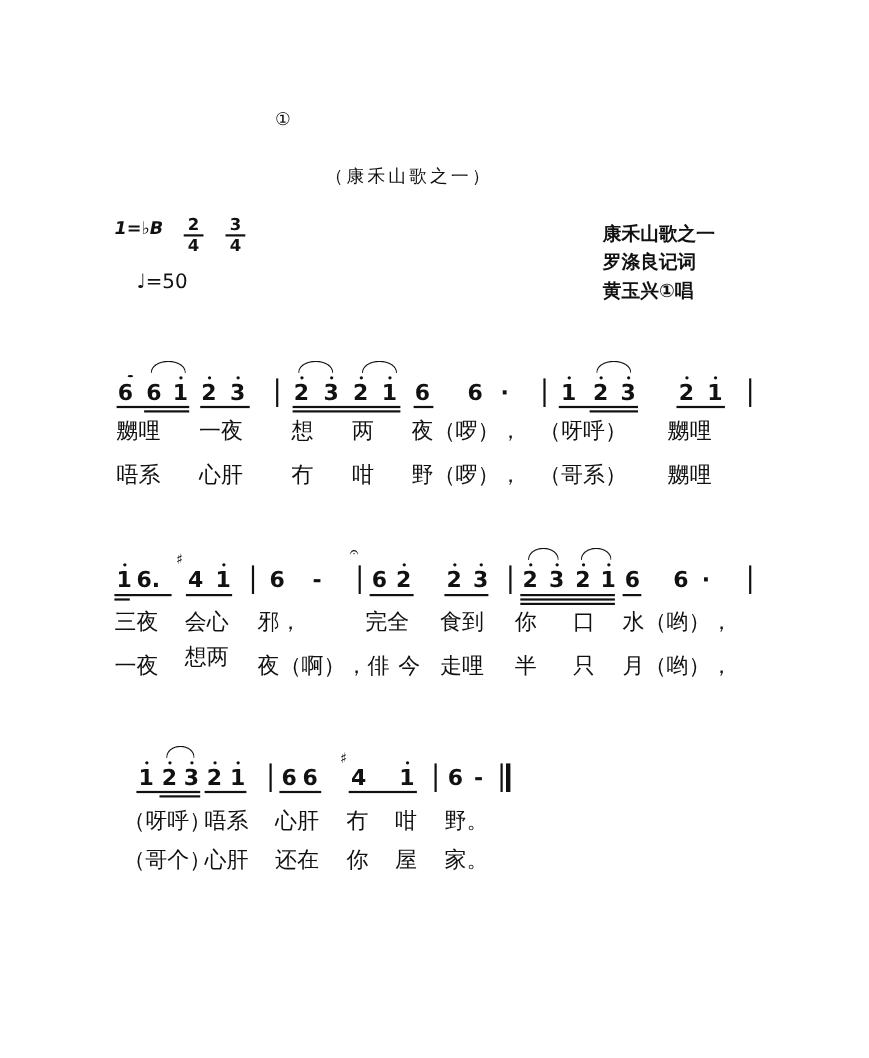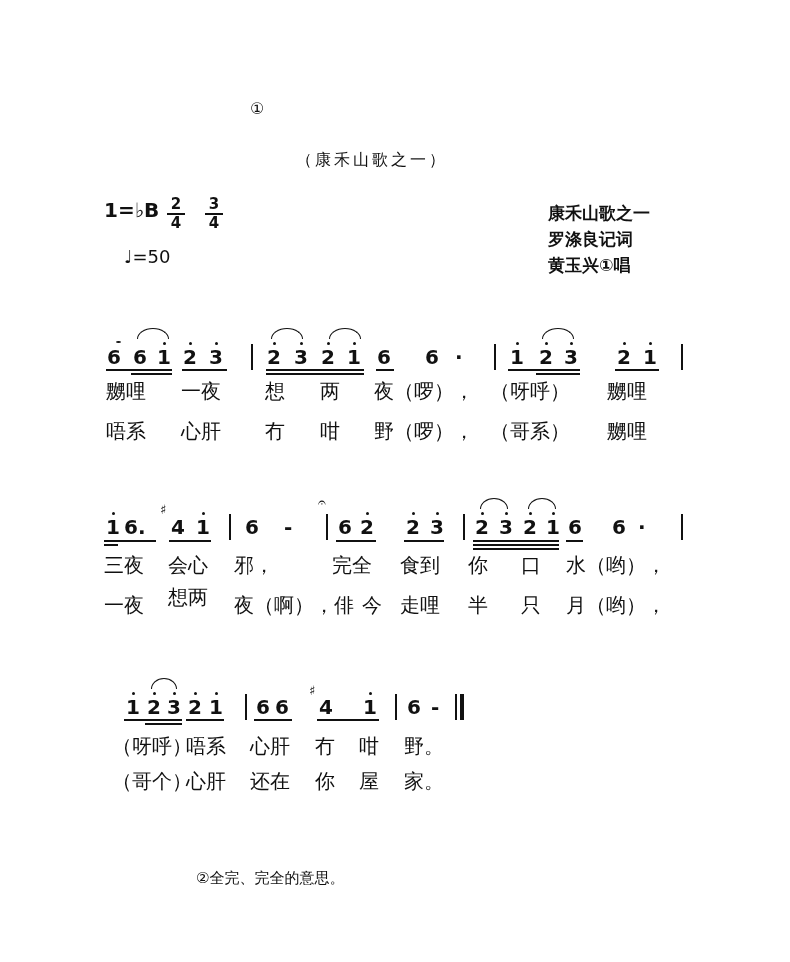--- a/index.html
+++ b/index.html
@@ -2,21 +2,21 @@
 <html><head>
 <meta charset="utf-8">
 <style>
   html, body { margin:0; padding:0; background:#ffffff; }
   body { width:790px; height:962px; position:relative; overflow:hidden;
          font-family:"DejaVu Sans","Liberation Sans",sans-serif; color:#111; }
   .abs { position:absolute; white-space:nowrap; }
   .title { left:232px; top:84px; font-size:32px; font-weight:bold; letter-spacing:2px; }
   .title-mark { font-size:16px; font-weight:normal; margin-left:4px; }
   .subtitle { left:296px; top:150px; font-size:16px; letter-spacing:3px; }
-  .key { left:104px; top:198px; font-size:20px; font-weight:bold; }
+  .key { left:104px; top:198px; font-size:16px; font-weight:bold;font-style:italic; }
   .timesig { position:absolute; top:196px; width:18px; text-align:center; font-size:15px; font-weight:bold; line-height:17px; }
   .timesig .num { display:block; border-bottom:2px solid #111; }
   .tempo { left:124px; top:246px; font-size:18px; }
   .credits { left:548px; top:200px; font-size:17px; font-weight:bold; line-height:26px; white-space:pre; }
   
   .row { position:absolute; left:0; width:790px; }
   .note { position:absolute; font-size:20px; font-weight:bold; font-family:"DejaVu Sans",sans-serif; }
   .dot { position:absolute; width:3px; height:3px; background:#111; border-radius:50%; }
   .uline { position:absolute; height:2px; background:#111; }
   .barline { position:absolute; width:2px; background:#111; }
@@ -216,14 +216,13 @@
 
   <span class="lyric" style="left:112px;top:768px">（哥个）</span>
   <span class="lyric" style="left:186px;top:768px">心肝</span>
   <span class="lyric" style="left:250px;top:768px">还在</span>
   <span class="lyric" style="left:315px;top:768px">你</span>
   <span class="lyric" style="left:359px;top:768px">屋</span>
   <span class="lyric" style="left:404px;top:768px">家。</span>
 </div>
 
 <div class="abs notes">
-  <div class="indent">②全完、完全的意思。</div>
 </div>
 
 </body></html>

